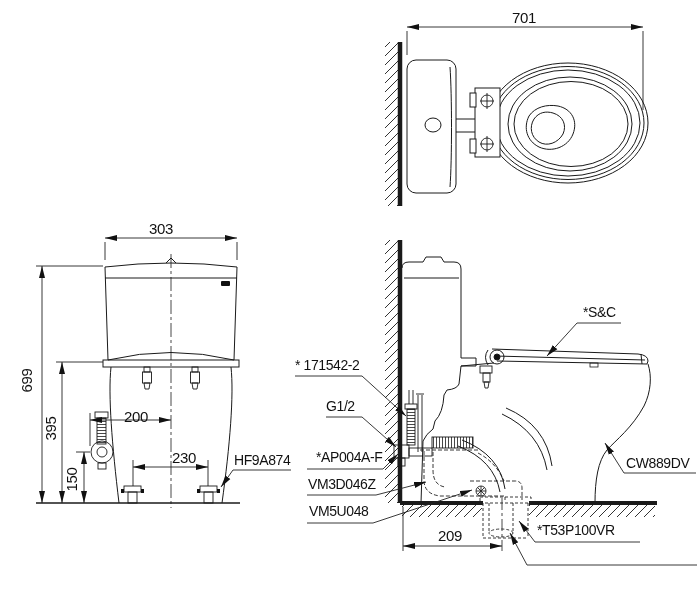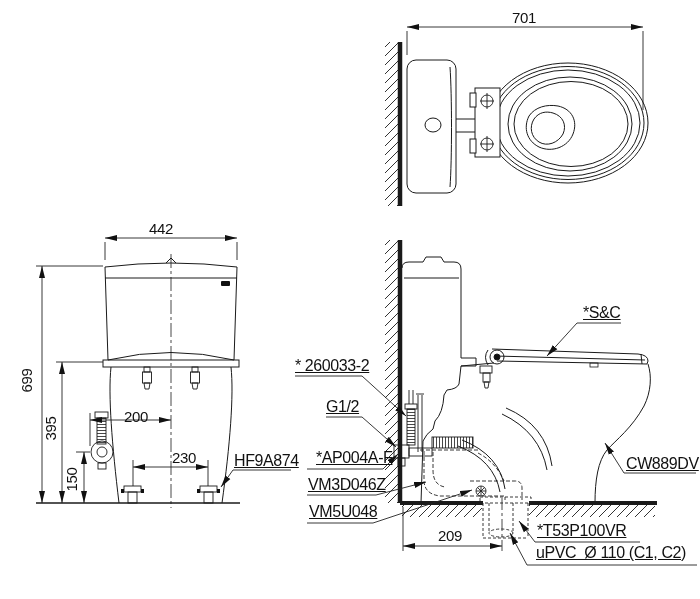--- a/index.html
+++ b/index.html
@@ -1,21 +1,21 @@
 <!DOCTYPE html>
 <html><head>
 <meta charset="utf-8">
 <style>
   html,body{margin:0;padding:0;background:#fff;}
   #stage{position:relative;width:700px;height:599px;background:#fff;overflow:hidden;
          font-family:"Liberation Sans",sans-serif;color:#111;}
   #linework{position:absolute;left:0;top:0;}
   .lbl{position:absolute;white-space:pre;color:#111;letter-spacing:-0.4px;line-height:1;}
   .dim{font-size:15px;width:40px;text-align:center;}
-  .part{font-size:16px;text-decoration:underline;}
+  .part{font-size:14px;}
   .rot{width:34px;transform:rotate(-90deg);transform-origin:center;}
   
   .p701{left:504px;top:10px;}
   .p387{left:141px;top:221px;}
   .p699{left:9px;top:373px;}
   .p395{left:33px;top:421px;}
   .p150{left:54px;top:472px;}
   .p200{left:116px;top:399px;margin-top:10px;}
   .p230{left:164px;top:450px;}
   .p305{left:430px;top:528px;}
@@ -284,32 +284,31 @@
       <line x1="624" y1="473" x2="605" y2="443" marker-end="url(#ae)"></line>
       <line x1="535" y1="542" x2="640" y2="542"></line>
       <line x1="535" y1="542" x2="519" y2="521" marker-end="url(#ae)"></line>
       <line x1="527" y1="565" x2="697" y2="565"></line>
       <line x1="527" y1="565" x2="510" y2="533" marker-end="url(#ae)"></line>
     </g>
   </g>
 </svg>
 
 <div class="lbl dim p701">701</div>
-<div class="lbl dim p387">442</div>
+<div class="lbl dim p387">303</div>
 <div class="lbl dim rot p699">699</div>
 <div class="lbl dim rot p395">395</div>
 <div class="lbl dim rot p150">150</div>
 <div class="lbl dim p200">200</div>
 <div class="lbl dim p230">230</div>
 <div class="lbl dim p305">209</div>
 
 <div class="lbl part phf">HF9A874</div>
 <div class="lbl part psc">*S&amp;C</div>
-<div class="lbl part p26">* 260033-2</div>
+<div class="lbl part p26">* 171542-2</div>
 <div class="lbl part pg12">G1/2</div>
 <div class="lbl part pap">*AP004A-F</div>
 <div class="lbl part pvm3">VM3D046Z</div>
 <div class="lbl part pvm5">VM5U048</div>
 <div class="lbl part pcw">CW889DV</div>
 <div class="lbl part pt53">*T53P100VR</div>
-<div class="lbl part pupvc">uPVC  Ø 110 (C1, C2)</div>
 
 </div>
 
 </body></html>

